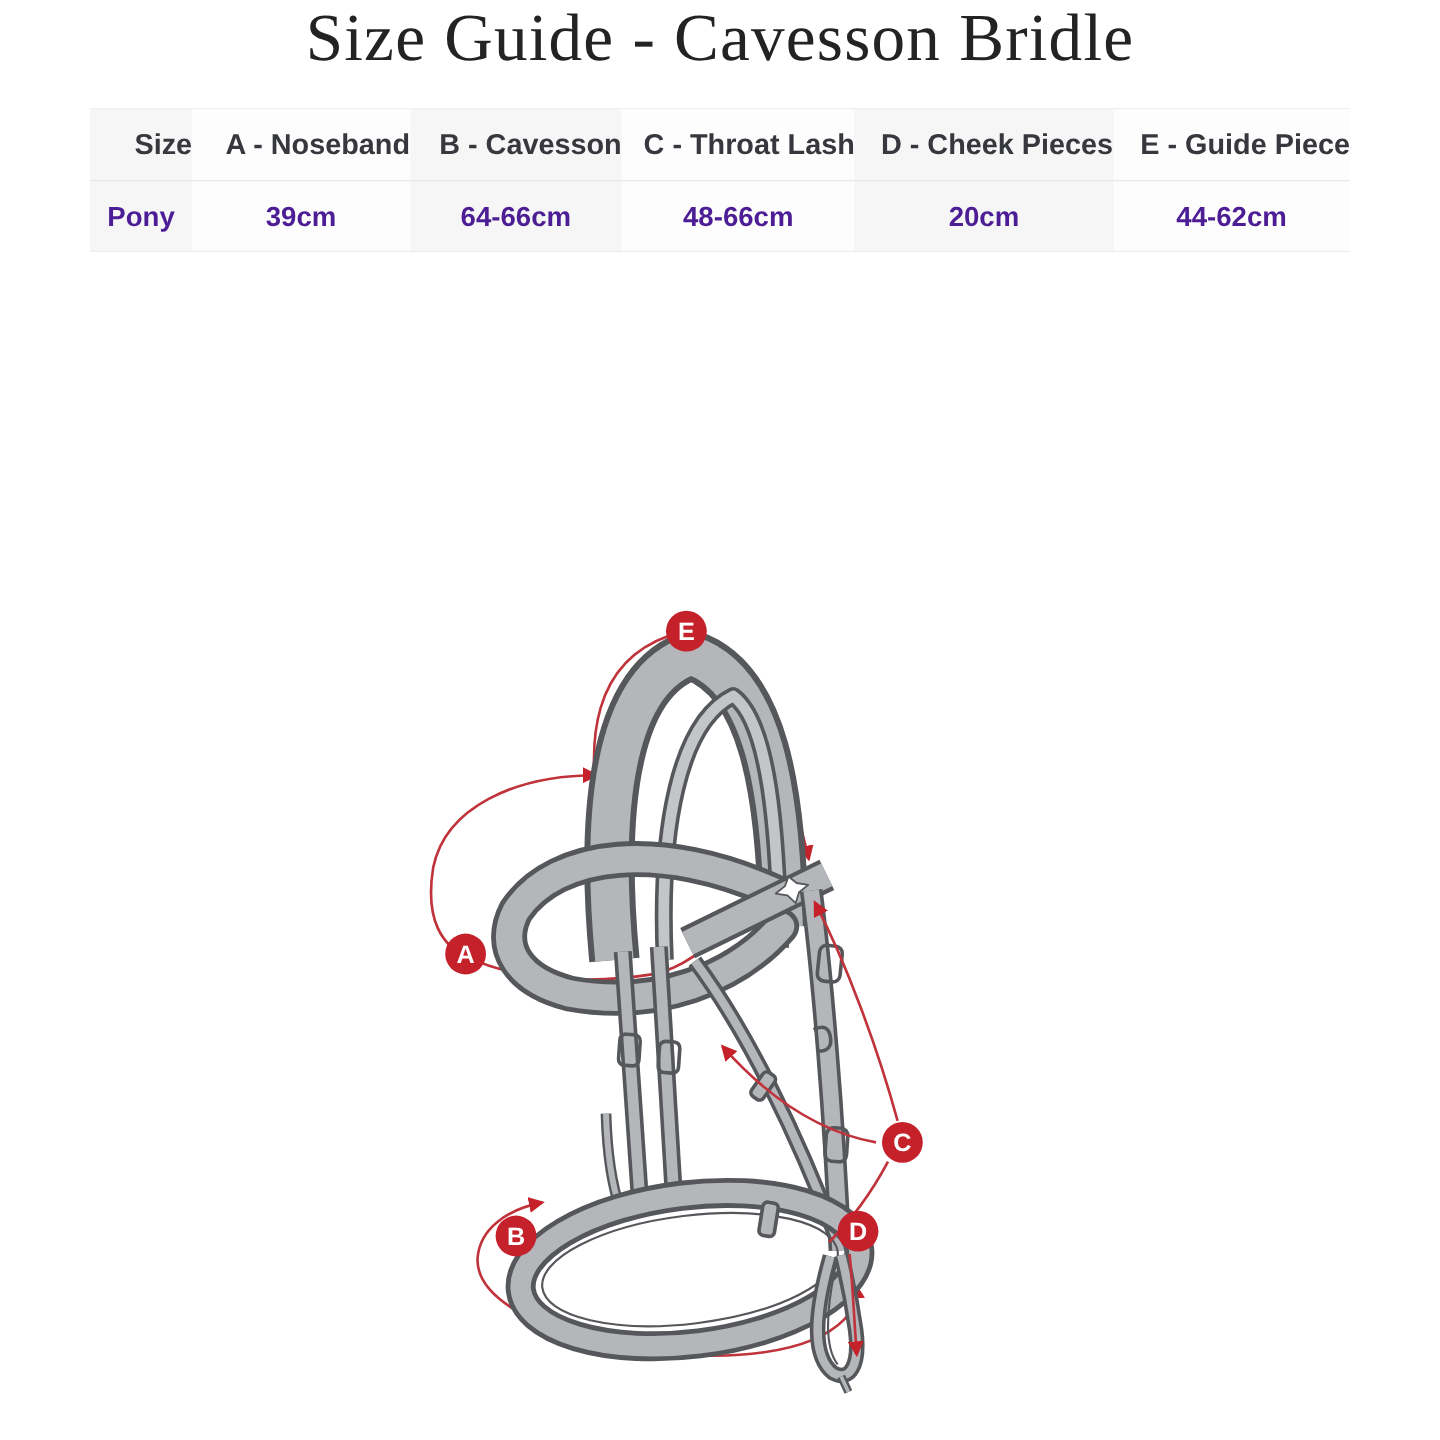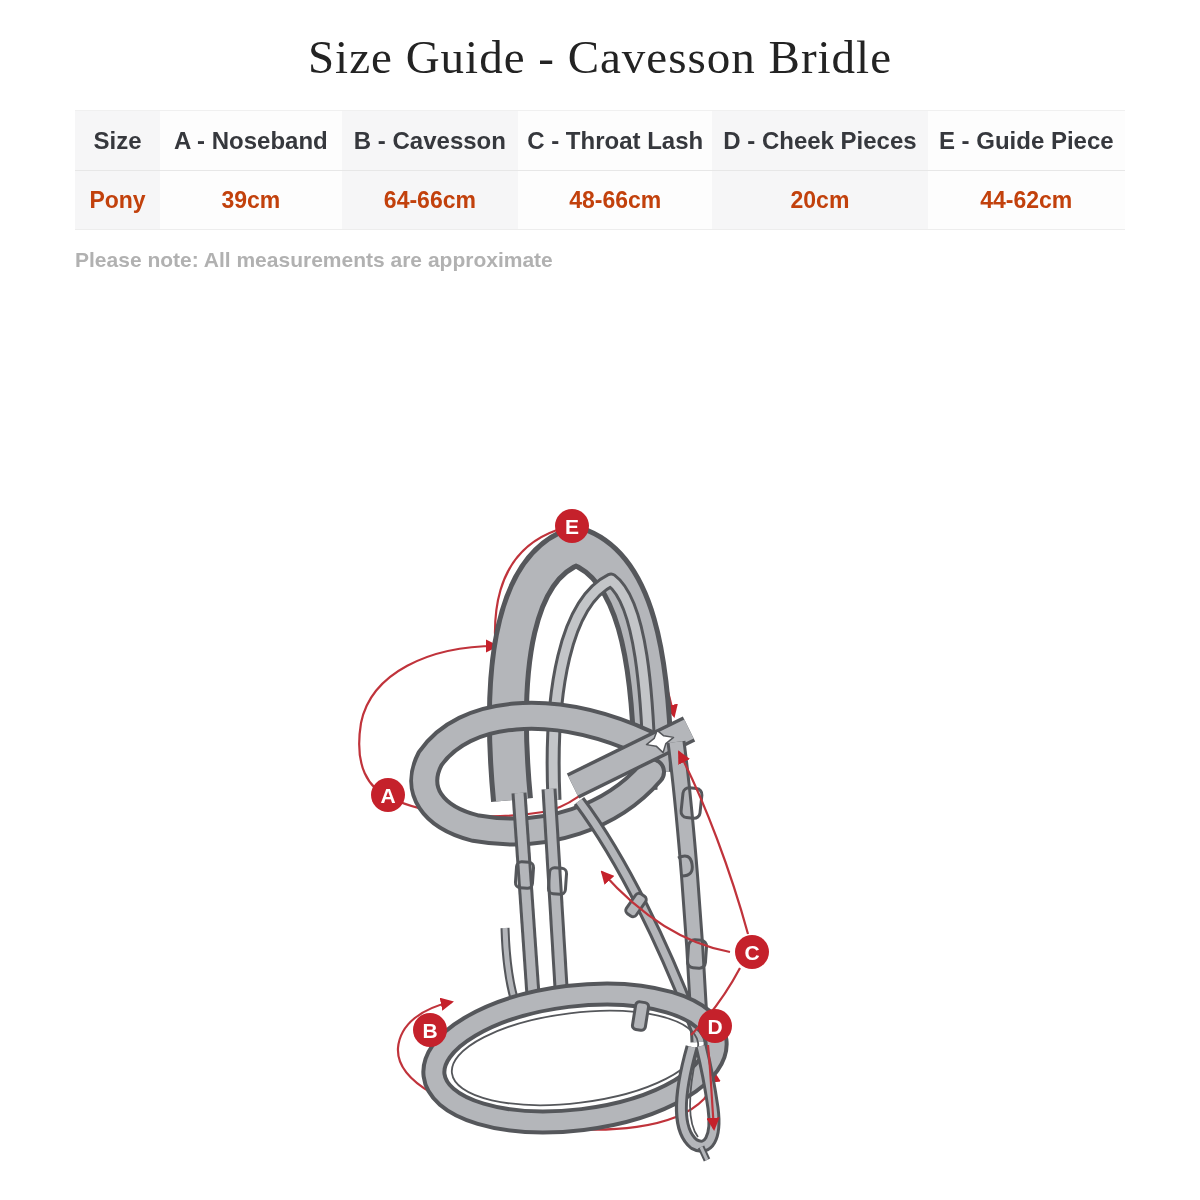--- a/index.html
+++ b/index.html
@@ -2,50 +2,49 @@
 <html><head>
 <meta charset="utf-8">
 <style>
   html,body{margin:0;padding:0;background:#ffffff;}
   body{width:1200px;height:1200px;font-family:"Liberation Sans",sans-serif;overflow:hidden;}
   .page{position:relative;width:1200px;height:1200px;background:#fff;}
 
   .title{
     font-family:"Liberation Serif",serif;
     font-weight:400;
-    font-size:47px;
+    font-size:56px;
     letter-spacing:1px;
     color:#232323;
     text-align:center;
     margin:0;
-    padding-top:30px;
     padding-bottom:26px;
   }
 
   table.size-table{
     width:1050px;
     margin-left:75px;
     border-collapse:collapse;
     table-layout:fixed;
     border-top:1px solid #f0f0f0;
     border-bottom:1px solid #e7e7e7;
   }
   table.size-table th{
     font-size:24px;
     font-weight:bold;
     color:#36383d;
     height:59px;
-    text-align:center;
+    text-align:right;
     border-bottom:1px solid #e7e7e7;
     padding:0;
   }
   table.size-table td{
     font-size:23px;
     font-weight:bold;
-    color:#c2410c;
+    color:#4c1d95;
     height:58px;
     text-align:center;
     border-bottom:1px solid #ededed;
     padding:0;
   }
   col.col-shaded{background:#f6f6f7;}
   col.col-plain{background:#fdfdfd;}
 
   .note{
     margin:18px 0 0 75px;
@@ -101,21 +100,20 @@
           <td>Pony</td>
           <td>39cm</td>
           <td>64-66cm</td>
           <td>48-66cm</td>
           <td>20cm</td>
           <td>44-62cm</td>
         </tr>
       </tbody>
   </table>
 
-  <p class="note">Please note: All measurements are approximate</p>
 
   <div class="diagram">
     <svg width="560" height="700" viewBox="330 480 560 700" xmlns="http://www.w3.org/2000/svg">
       <defs>
         <marker id="ar" viewBox="0 0 10 10" refX="8.5" refY="5" markerWidth="6" markerHeight="6" orient="auto-start-reverse">
           <path d="M0,0 L10,5 L0,10 Z" fill="#c5212b"></path>
         </marker>
       </defs>
 
       <g stroke="#c0333b" fill="none" stroke-width="2.2">

